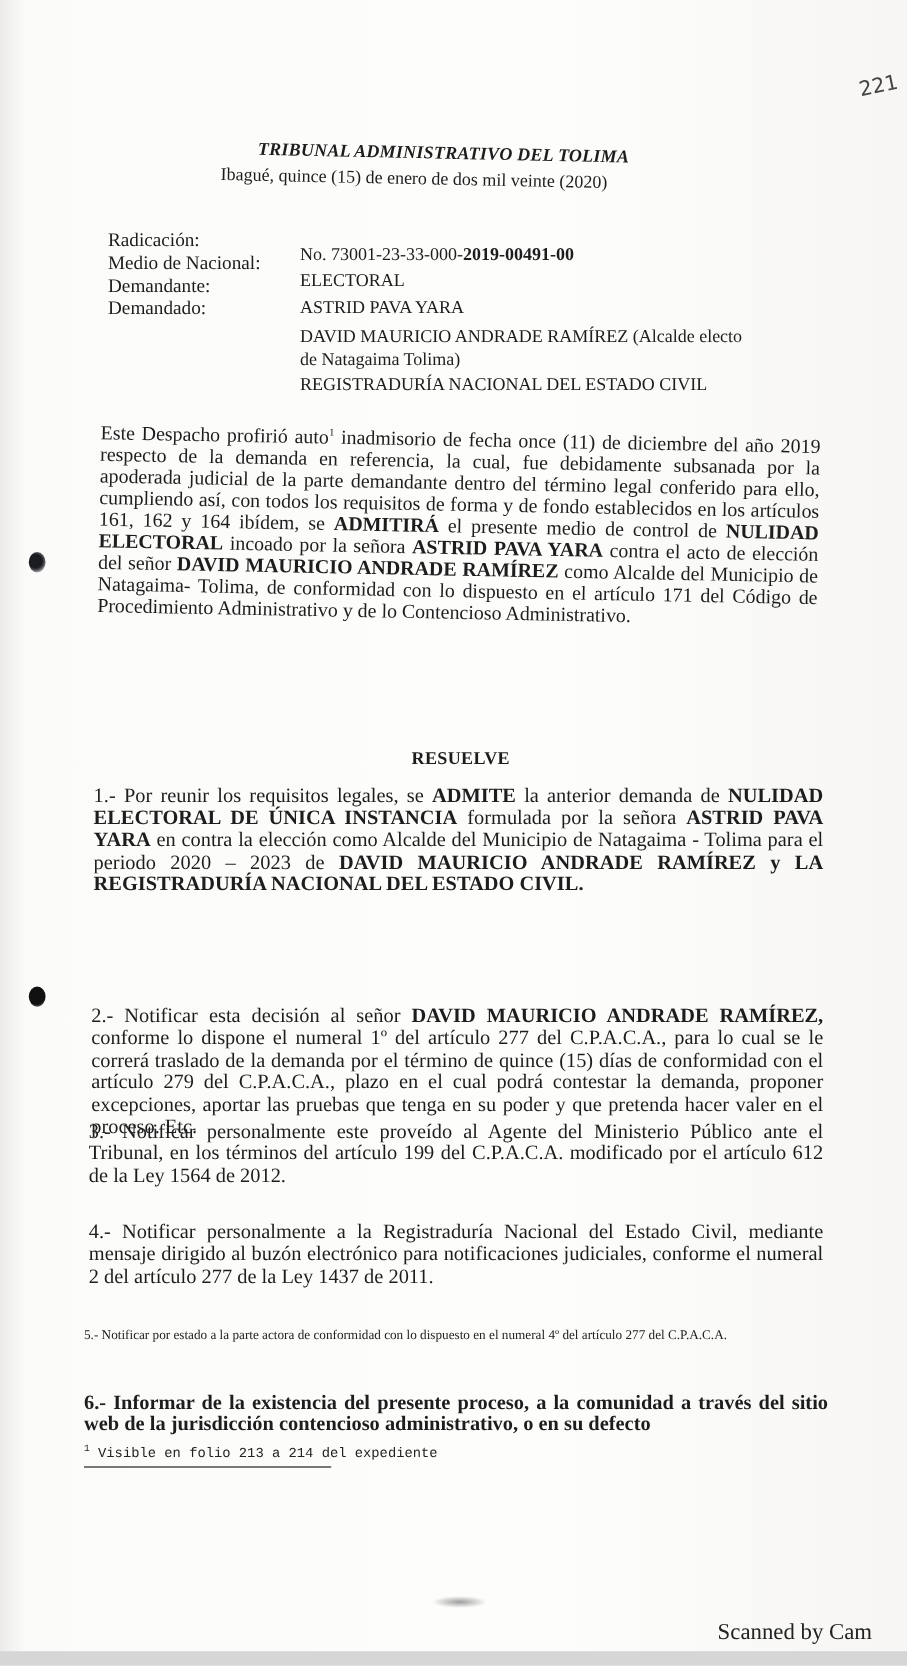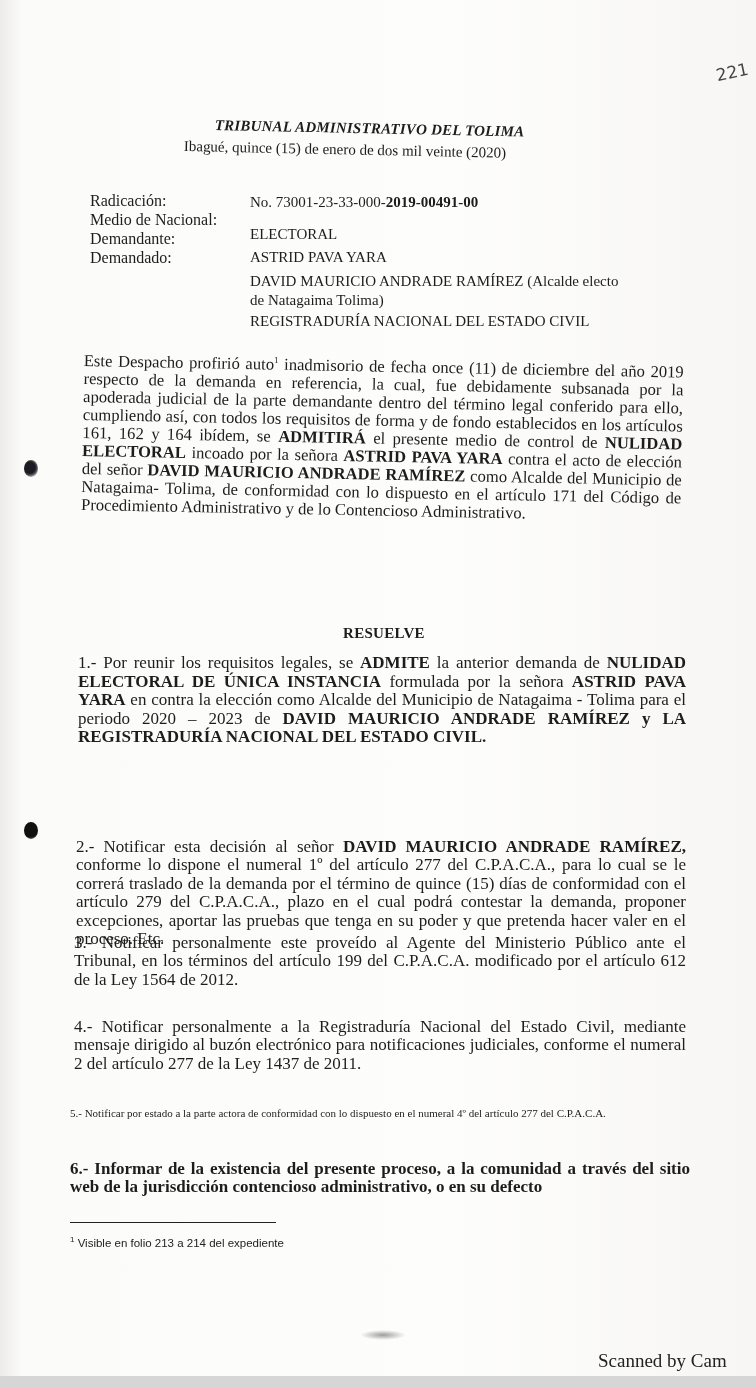--- a/index.html
+++ b/index.html
@@ -56,22 +56,22 @@
   .p2 { left: 76px; top: 798px; width: 610px; font-size: 17px; line-height: 18.4px; margin-top: 40px; }
   .p3 { left: 74px; top: 934px; width: 612px; font-size: 17px; line-height: 18.4px; }
   .p4 { left: 74px; top: 1018px; width: 612px; font-size: 17px; line-height: 18.4px; }
   .p5 { left: 70px; top: 1100px; width: 620px; font-size: 11px; line-height: 26px; }
   .p6 { left: 70px; top: 1160px; width: 620px; font-size: 17px; line-height: 18.4px; font-weight: bold; }
   .para b { font-weight: bold; }
   .para sup { font-size: 9px; line-height: 0; }
 
   .fn-rule { position: absolute; left: 70px; top: 1222px; width: 206px; height: 1px; background: #222; }
   .footnote {
-    position: absolute; left: 70px; top: 1235px;
-    font-family: Liberation Sans, sans-serif; font-size: 11.5px; color: #222;
+    position: absolute; left: 70px; top: 1203px;
+    font-family: Liberation Mono, monospace; font-size: 11.5px; color: #222;
   }
   .footnote sup { font-size: 8px; }
   .scanned {
     position: absolute; left: 598px; top: 1350px; white-space: nowrap;
     font-family: "Liberation Serif", serif; font-size: 19px; color: #222;
   }
   .smudge { position: absolute; left: 360px; top: 1330px; width: 46px; height: 10px;
     background: radial-gradient(ellipse, rgba(80,80,80,.55), rgba(80,80,80,0) 70%); }
 </style>
 </head>
@@ -86,21 +86,21 @@
 
   <div class="heading">TRIBUNAL ADMINISTRATIVO DEL TOLIMA</div>
   <div class="dateline">Ibagué, quince (15) de enero de dos mil veinte (2020)</div>
 
   <div class="meta">
     <span class="lbl" style="top:0px">Radicación:</span>
     <span class="lbl" style="top:19px">Medio de Nacional:</span>
     <span class="lbl" style="top:38px">Demandante:</span>
     <span class="lbl" style="top:57px">Demandado:</span>
 
-    <span class="val" style="top:1px"><span>No. 73001-23-33-000-</span><b>2019-00491-00</b></span>
+    <span class="val" style="top:12px"><span>No. 73001-23-33-000-</span><b>2019-00491-00</b></span>
     <span class="val" style="top:33px">ELECTORAL</span>
     <span class="val" style="top:56px">ASTRID PAVA YARA</span>
     <span class="val" style="top:80px">DAVID MAURICIO ANDRADE RAMÍREZ (Alcalde electo</span>
     <span class="val" style="top:99px">de Natagaima Tolima)</span>
     <span class="val" style="top:120px">REGISTRADURÍA NACIONAL DEL ESTADO CIVIL</span>
   </div>
 
   <div class="para p-intro"><span>Este Despacho profirió auto</span><sup>1</sup><span> inadmisorio de fecha once (11) de diciembre del año 2019 respecto de la demanda en referencia, la cual, fue debidamente subsanada por la apoderada judicial de la parte demandante dentro del término legal conferido para ello, cumpliendo así, con todos los requisitos de forma y de fondo establecidos en los artículos 161, 162 y 164 ibídem, se </span><b>ADMITIRÁ</b><span> el presente medio de control de </span><b>NULIDAD ELECTORAL</b><span> incoado por la señora </span><b>ASTRID PAVA YARA</b><span> contra el acto de elección del señor </span><b>DAVID MAURICIO ANDRADE RAMÍREZ</b><span> como Alcalde del Municipio de Natagaima- Tolima, de conformidad con lo dispuesto en el artículo 171 del Código de Procedimiento Administrativo y de lo Contencioso Administrativo.</span></div>
 
   <div class="section-title">RESUELVE</div>

